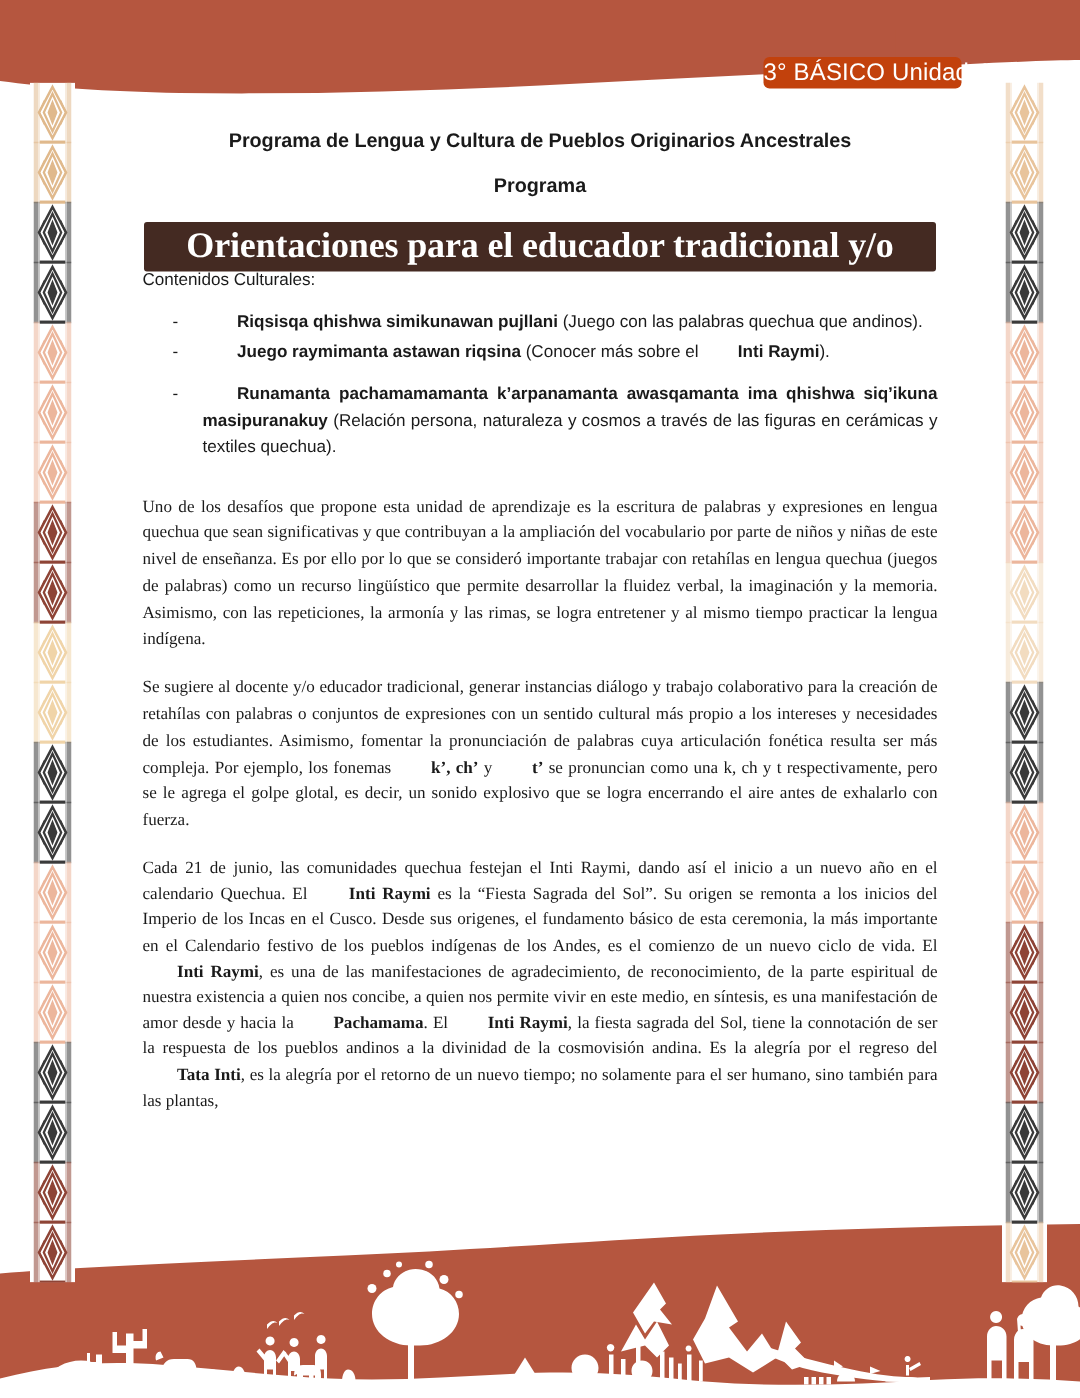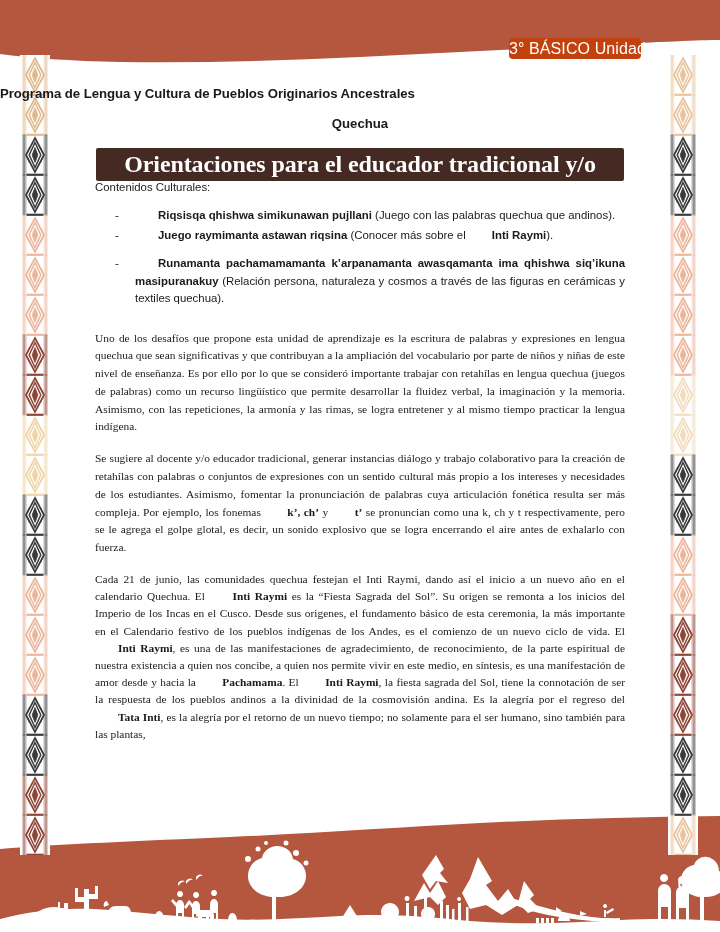--- a/index.html
+++ b/index.html
@@ -70,20 +70,21 @@
   .content {
     position: absolute;
     top: 0; left: 0;
     width: 720px;
     z-index: 5;
     padding: 0;
   }
   .doc-title {
     margin: 0;
     padding: 86px 0 0 0;
+    text-align: center;
     font-size: 13.2px;
     font-weight: bold;
     color: #1a1a1a;
     letter-spacing: -0.05px;
   }
   .doc-subtitle {
     margin: 0;
     padding: 15px 0 0 0;
     text-align: center;
     font-size: 13.2px;
@@ -293,21 +294,21 @@
       <g stroke="#e8c49c" fill="#e8c49c">
         <use href="#motif2" y="760"></use>
       </g>
     </svg>
   </div>
 
   <div class="content">
 
     <div class="doc-title">Programa de Lengua y Cultura de Pueblos Originarios Ancestrales</div>
 
-    <div class="doc-subtitle">Quechua</div>
+    <div class="doc-subtitle">Programa</div>
 
     <div class="banner">Orientaciones para el educador tradicional y/o docente</div>
 
     <div class="body-area">
 
       <div class="section-label">Contenidos Culturales:</div>
 
       <ul class="content-list">
         <li>
           <span class="dash">-</span>

